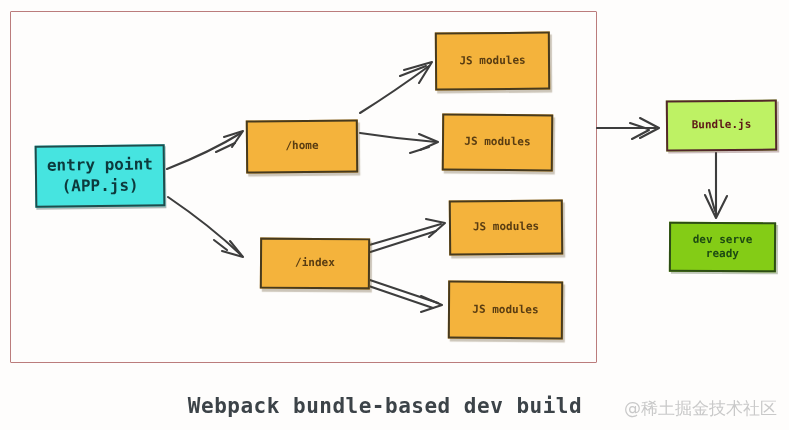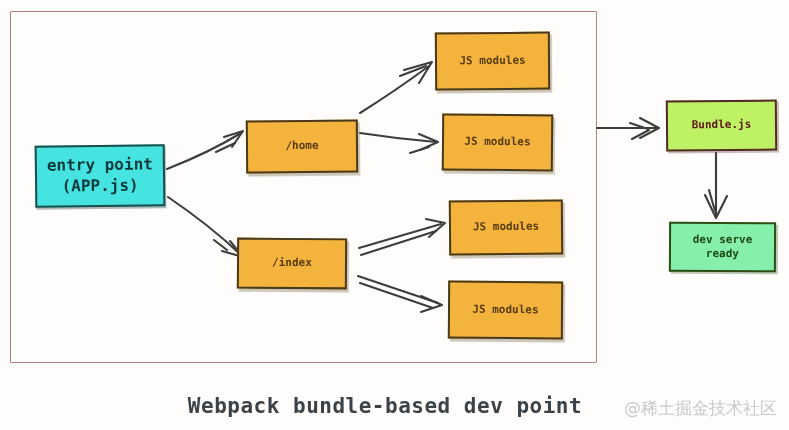--- a/index.html
+++ b/index.html
@@ -48,36 +48,36 @@
     box-shadow: 1px 2px 0 rgba(30,60,60,0.35);
     font-size: 16px;
   }
   .orange {
     background: #f4b33c;
     border-color: #473a1e;
     color: #583c12;
     box-shadow: 2px 3px 1px rgba(90,70,30,0.30);
   }
   .n-home   { left: 246px; top: 104px; width: 112px; height: 53px; transform: rotate(-0.5deg); margin-top: 16px; }
-  .n-index  { left: 237px; top: 238px; width: 110px; height: 51px; transform: rotate(0.4deg); }
+  .n-index  { left: 260px; top: 238px; width: 110px; height: 51px; transform: rotate(0.4deg); }
   .n-js1    { left: 435px; top: 32px;  width: 115px; height: 58px; transform: rotate(-0.4deg); }
   .n-js2    { left: 442px; top: 114px; width: 111px; height: 57px; transform: rotate(0.5deg); }
   .n-js3    { left: 449px; top: 200px; width: 114px; height: 55px; transform: rotate(-0.5deg); }
   .n-js4    { left: 448px; top: 281px; width: 115px; height: 58px; transform: rotate(0.4deg); }
   .n-bundle {
     left: 666px; top: 100px; width: 111px; height: 51px;
     background: #bef264;
     border-color: #53282a;
     color: #5e1717;
     transform: rotate(-0.5deg);
     box-shadow: 2px 2px 0 rgba(90,40,40,0.30);
   }
   .n-dev {
     left: 669px; top: 222px; width: 107px; height: 50px;
-    background: #86efac;
+    background: #84cc16;
     border-color: #2d4d15;
     color: #1d4a12;
     transform: rotate(0.3deg);
     box-shadow: 2px 2px 0 rgba(50,80,25,0.30);
   }
   
   #edges {
     position: absolute;
     left: 0; top: 0;
     width: 789px; height: 430px;
@@ -198,16 +198,16 @@
 
   <div class="node n-bundle">
     <span class="lbl">Bundle.js</span>
   </div>
 
   <div class="node n-dev">
     <span class="lbl">dev serve
 ready</span>
   </div>
 
-  <div class="caption">Webpack bundle-based dev point</div>
+  <div class="caption">Webpack bundle-based dev build</div>
   <div class="watermark">@稀土掘金技术社区</div>
 
 </div>
 
 </body></html>

